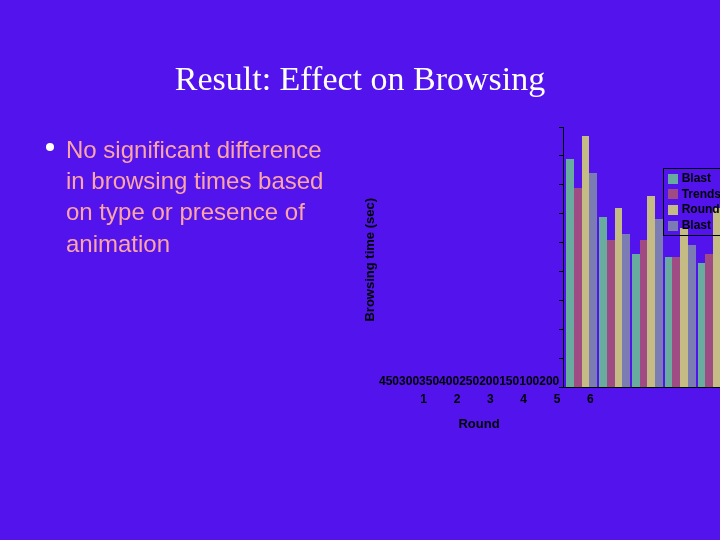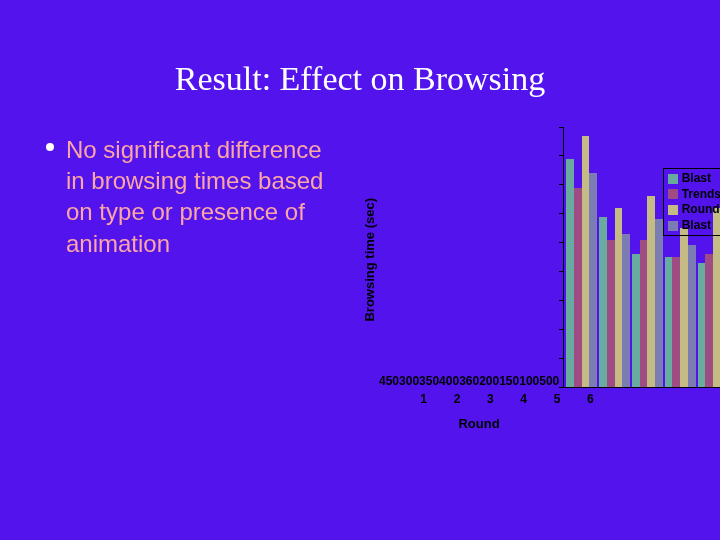--- a/index.html
+++ b/index.html
@@ -156,25 +156,25 @@
   <div class="chart-wrap">
     <div class="ylabel">Browsing time (sec)</div>
 
     <div class="axis-col">
       <div style="display:flex;">
         <div class="yaxis" id="yaxis">
             <span>450</span>
             <span>300</span>
             <span>350</span>
             <span>400</span>
-            <span>360</span>
+            <span>250</span>
             <span>200</span>
             <span>150</span>
             <span>100</span>
-            <span>50</span>
+            <span>20</span>
             <span>0</span>
           </div>
         <div class="plot" id="plot">
             <div class="tick" style="bottom: 259.5px;"></div>
             <div class="tick" style="bottom: 230.611px;"></div>
             <div class="tick" style="bottom: 201.722px;"></div>
             <div class="tick" style="bottom: 172.833px;"></div>
             <div class="tick" style="bottom: 143.944px;"></div>
             <div class="tick" style="bottom: 115.056px;"></div>
             <div class="tick" style="bottom: 86.1667px;"></div>

